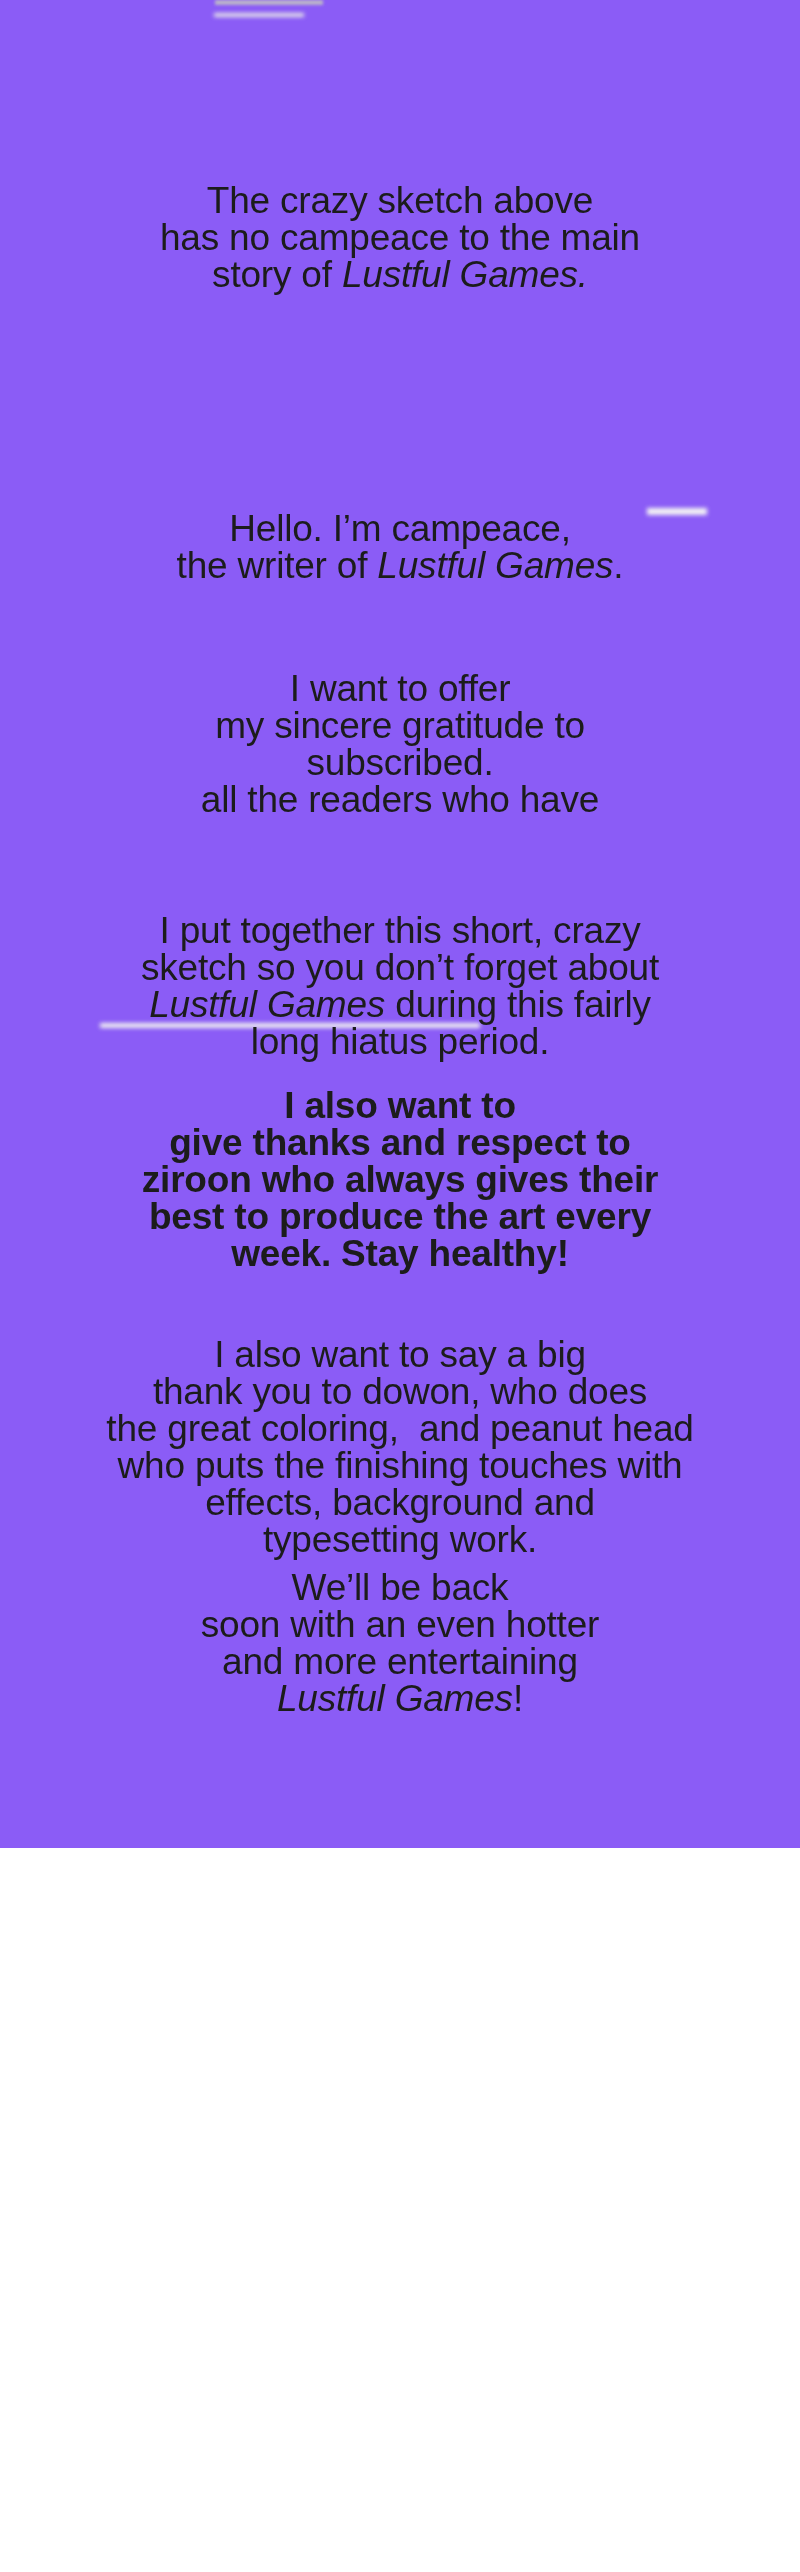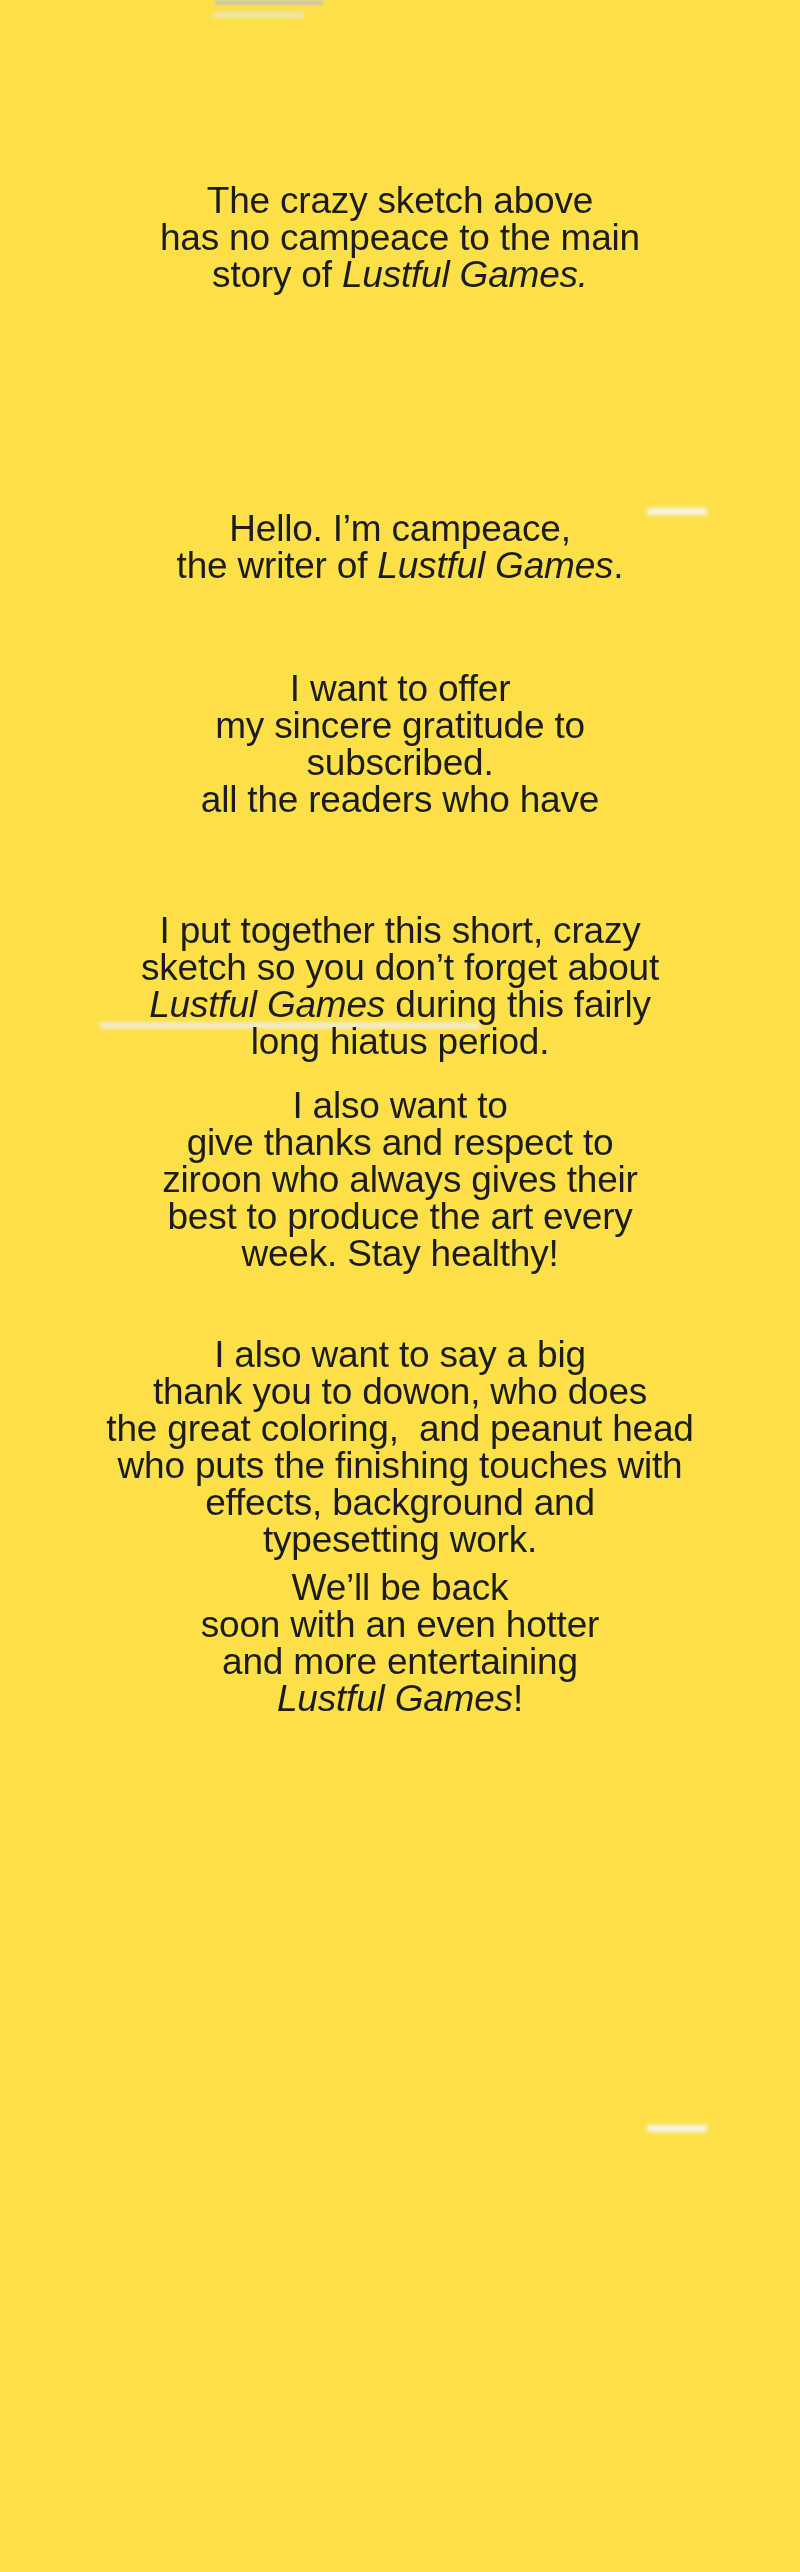--- a/index.html
+++ b/index.html
@@ -3,22 +3,22 @@
 <meta charset="utf-8">
 <style>
   html, body {
     margin: 0;
     padding: 0;
     background: #ffffff;
   }
   .canvas {
     position: relative;
     width: 800px;
-    height: 2572px;
-    background: #fde047;
+    height: 1848px;
+    background: #8b5cf6;
     overflow: hidden;
     font-family: "Liberation Sans", "DejaVu Sans", sans-serif;
   }
   .para {
     position: absolute;
     left: 0;
     width: 100%;
     text-align: center;
     font-size: 37px;
     line-height: 37px;
@@ -88,21 +88,21 @@
         <div class="line"><span>my sincere gratitude to</span></div>
         <div class="line"><span>subscribed.</span></div>
         <div class="line"><span>all the readers who have</span></div>
       </div>
       <div class="para" style="top: 912px;">
         <div class="line"><span>I put together this short, crazy</span></div>
         <div class="line"><span>sketch so you don’t forget about</span></div>
         <div class="line"><em>Lustful Games</em><span> during this fairly</span></div>
         <div class="line"><span>long hiatus period.</span></div>
       </div>
-      <div class="para" style="top: 1087px;">
+      <div class="para" style="top: 1087px; font-weight: bold;">
         <div class="line"><span>I also want to</span></div>
         <div class="line"><span>give thanks and respect to</span></div>
         <div class="line"><span>ziroon who always gives their</span></div>
         <div class="line"><span>best to produce the art every</span></div>
         <div class="line"><span>week. Stay healthy!</span></div>
       </div>
       <div class="para" style="top: 1336px;">
         <div class="line"><span>I also want to say a big</span></div>
         <div class="line"><span>thank you to dowon, who does</span></div>
         <div class="line"><span>the great coloring,  and peanut head</span></div>

